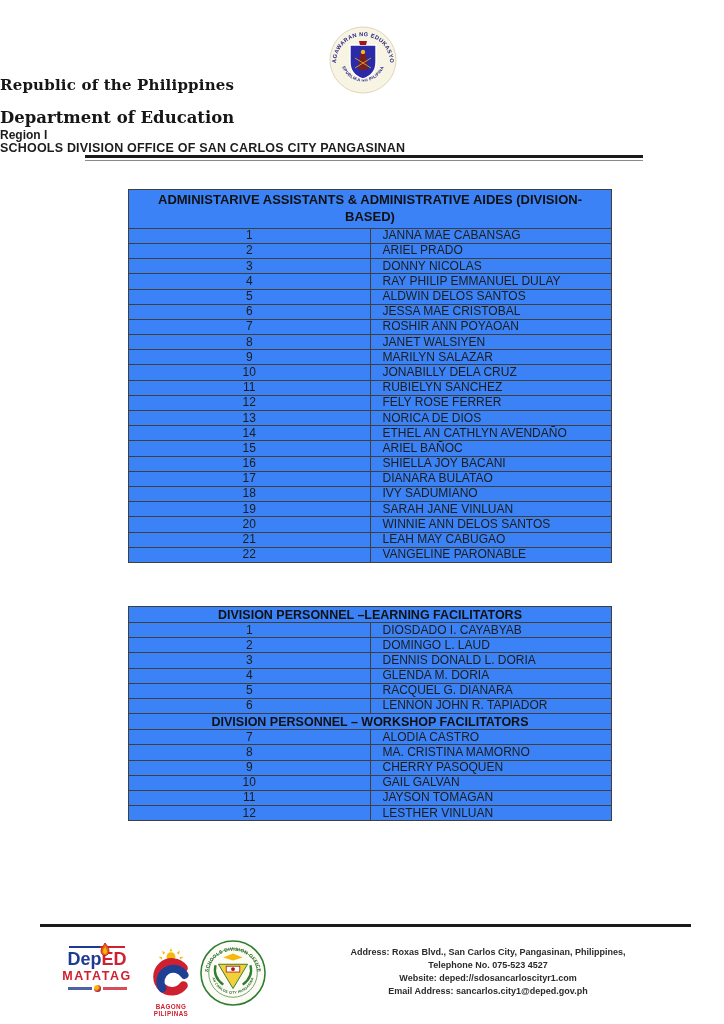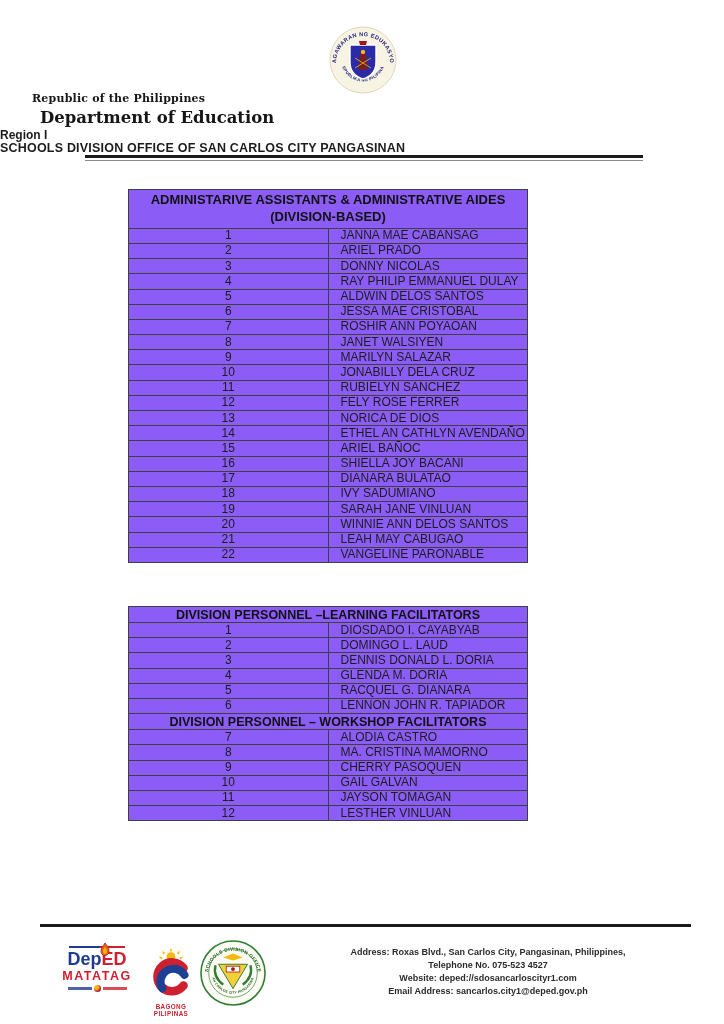--- a/index.html
+++ b/index.html
@@ -3,32 +3,32 @@
 <meta charset="utf-8">
 <style>
   * { margin:0; padding:0; box-sizing:border-box; }
   html,body { background:#ffffff; }
   body { font-family:"Liberation Sans", sans-serif; color:#1c1c1c; }
   .page {
     position:relative; width:724px; height:1024px; background:#ffffff;
     overflow:hidden; margin:0 auto;
   }
   .seal-wrap { position:absolute; top:26px; left:329px; width:68px; height:68px; }
-  .republic  { position:absolute; top:92px;  width:724px; font-family:"DejaVu Serif", serif;
-               font-weight:bold; font-size:11px; letter-spacing:.2px; color:#161616;padding-left:32px; }
+  .republic  { position:absolute; top:76px;  width:724px; font-family:"DejaVu Serif", serif;
+               font-weight:bold; font-size:15px; letter-spacing:.2px; color:#161616; }
   .department{ position:absolute; top:108px; width:724px; font-family:"DejaVu Serif", serif;
-               font-weight:bold; font-size:16.5px; color:#161616;padding-left:40px; }
+               font-weight:bold; font-size:16.5px; color:#161616; }
   .region    { position:absolute; top:128px; width:724px; font-weight:bold; font-size:12px; }
   .office    { position:absolute; top:141px; width:724px; font-weight:bold; font-size:12.5px; letter-spacing:.2px; }
   .head-rule-thick { position:absolute; top:155px; left:85px; width:558px; height:3px; background:#1b1b1b; }
   .head-rule-thin  { position:absolute; top:160px; left:85px; width:558px; height:1px; background:#8a8a8a; }
 
   
-  table.roster { position:absolute; left:128px; width:400px; border-collapse:collapse;
-                 table-layout:fixed; background:#8b5cf6; }
+  table.roster { position:absolute; left:128px; width:484px; border-collapse:collapse;
+                 table-layout:fixed; background:#3b82f6; }
   .t1 { top:189px; }
   .t2 { top:606px; }
   table.roster th, table.roster td { border:1px solid #3f3f3f; }
   th.table-title { font-size:13px; font-weight:bold; text-align:center;
                    padding:2px 6px; line-height:1.3; color:#111; }
   th.section-title { font-size:12.5px; font-weight:bold; text-align:center;
                      height:16px; padding:0 4px; color:#111; }
   td.num  { width:80px; text-align:center; font-size:12px; height:15.2px;
             padding:0; line-height:1.1; }
   td.name { font-size:12px; padding:0 2px 0 12px; line-height:1.1;

